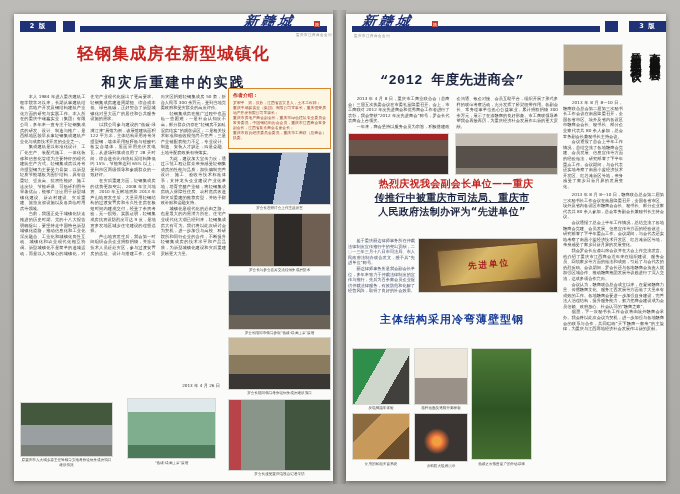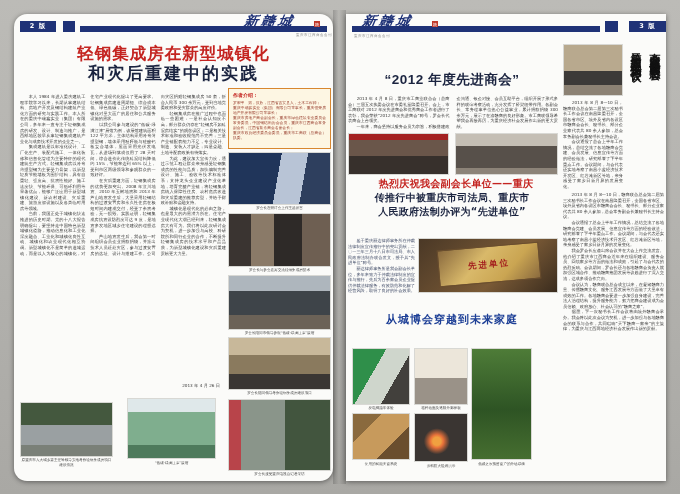--- a/index.html
+++ b/index.html
@@ -9,33 +9,33 @@
   }
   *{margin:0;padding:0;box-sizing:border-box;}
   html,body{width:680px;height:494px;}
   body{font-family:"DejaVu Sans",sans-serif;background:var(--bg);}
   .stage{position:relative;width:680px;height:494px;overflow:hidden;
          background:linear-gradient(180deg,#bcbbb7 0%,#b3b2ae 50%,#a9a8a4 100%);}
   .spine{position:absolute;left:333px;top:10px;width:13px;height:474px;
          background:linear-gradient(90deg,rgba(0,0,0,.18),rgba(0,0,0,.02) 45%,rgba(0,0,0,.16));}
   .page{position:absolute;top:14px;height:467px;background:var(--paper);
         box-shadow:0 1px 5px rgba(0,0,0,.45);}
-  .pg-left{left:14px;width:319px;border-radius:13px;}
+  .pg-left{left:14px;width:319px;}
   .pg-right{left:346px;width:320px;}
   .abs{position:absolute;}
   .bar{position:absolute;height:6px;background:var(--navy);}
   .badge{position:absolute;height:11px;background:var(--navy);color:#fff;
          font-size:6.5px;font-weight:bold;display:flex;align-items:center;justify-content:center;letter-spacing:1px;}
   .sq{position:absolute;background:var(--navy);}
   .mast{position:absolute;font-family:"DejaVu Serif",serif;font-style:italic;font-weight:bold;
         color:var(--navy);font-size:14px;letter-spacing:3px;transform:skewX(-10deg);z-index:2;}
   .mastsub{position:absolute;font-size:3.5px;color:#8d8d8d;letter-spacing:.5px;z-index:2;}
   .seal{position:absolute;width:6px;height:6px;background:#c0392b;color:#fff;font-size:4px;
         display:flex;align-items:center;justify-content:center;z-index:2;}
-  .hl{position:absolute;width:100%;text-align:center;font-weight:bold;font-family:Liberation Sans, sans-serif;}
+  .hl{position:absolute;width:100%;text-align:center;font-weight:bold;font-family:Liberation Mono, monospace;}
   .txt{position:absolute;font-size:4.2px;line-height:5.6px;color:var(--body);
        text-align:justify;overflow:hidden;white-space:pre-line;}
   .cols3{column-count:3;column-gap:5px;}
   .cols2{column-count:2;column-gap:7px;}
   .cap{position:absolute;font-size:3.6px;line-height:4.8px;color:var(--cap);text-align:center;overflow:hidden;}
   .ph{position:absolute;overflow:hidden;border:.5px solid #d8d8d4;}
   .abox{position:absolute;border:1px solid var(--boxborder);background:var(--boxbg);
         padding:3px 4px;overflow:hidden;}
   .abox .t{font-size:5px;font-weight:bold;color:var(--red);margin-bottom:1.5px;}
   .abox .b{font-size:3.8px;line-height:5px;color:var(--boxtext);text-align:justify;white-space:pre-line;}
@@ -72,21 +72,21 @@
 
   <div class="page pg-left">
     <div class="badge" style="left:6px;top:7px;width:36px;">2 版</div>
     <div class="sq" style="left:49px;top:7px;width:12px;height:11px;"></div>
     <div class="bar" style="left:66px;top:12px;width:247px;"></div>
     <div class="mast" style="left:230px;top:-1px;">新赣城</div>
     <div class="seal" style="left:300px;top:7px;">赣</div>
     <div class="mastsub" style="left:268px;top:19px;width:50px;text-align:right;">重庆市江西商会会刊</div>
 
     <div class="hl" style="top:29px;font-size:16.5px;color:var(--red);letter-spacing:1px;">轻钢集成房在新型城镇化</div>
-    <div class="hl" style="top:48px;font-size:17px;color:var(--hdark);letter-spacing:2px;">和灾后重建中的实践</div>
+    <div class="hl" style="top:60px;font-size:14px;color:var(--hdark);letter-spacing:2px;">和灾后重建中的实践</div>
 
     <div class="txt cols3" style="left:6px;top:80px;width:206px;height:294px;">　　本人 1984 年进入重庆建筑工程学院学习以来，长期从事建筑结构、房地产开发及钢结构建筑产业化方面的研究与实践工作。本人所在的重庆中瑞鑫实业（集团）有限公司，多年来一直专注于轻钢集成房的研发、设计、制造与推广，是西部地区较早从事轻钢集成建筑产业化与成套技术开发的企业之一。
 　　集成建筑是以标准化设计、工厂化生产、装配式施工、一体化装修和信息化管理为主要特征的现代建筑生产方式。轻钢集成房以冷弯薄壁型钢为主要受力骨架，以新型轻质节能墙板为围护结构，具有自重轻、强度高、抗震性能好、施工速度快、节能环保、可循环利用等显著优点，能够广泛应用于新型城镇化建设、新农村建设、灾后重建、旅游度假设施以及各类临时用房等领域。
 　　当前，我国正处于城镇化快速推进的历史时期。党的十八大报告明确提出，要坚持走中国特色新型城镇化道路，推动信息化和工业化深度融合、工业化和城镇化良性互动、城镇化和农业现代化相互协调。新型城镇化不是简单的造城运动，而是以人为核心的城镇化，对住宅产业现代化提出了更高要求。轻钢集成房建造周期短、综合成本低、绿色低碳，正好契合了新型城镇化对量大面广的居住和公共服务设施的需求。
 　　以我公司参与建设的“低碳·绿满江津”展馆为例，该展馆建筑面积 122 平方米，主体结构采用冷弯薄壁型钢，墙体采用秸秆板与硅酸钙板复合墙体，屋面采用光伏发电瓦，从进场到落成仅用了 28 天时间，综合造价比传统砖混结构降低约 15%，节能率达到 65% 以上，受到市区两级领导和参观群众的一致好评。
 　　在灾后重建方面，轻钢集成房的优势更加突出。2008 年汶川地震、2010 年玉树地震和 2013 年芦山地震发生后，大量采用轻钢结构的过渡安置房和永久性住房在极短时间内建成交付，经受了余震考验，无一损毁。实践证明，轻钢集成房抗震设防烈度可达 9 度，是地震多发地区城乡住宅建设的理想选择。
 　　芦山地震发生后，我会第一时间组织会员企业捐款捐物，并派出技术人员赶赴灾区，参与过渡安置房的选址、设计与搭建工作。公司向灾区捐赠轻钢集成房 50 套，折合人民币 300 余万元，受到当地党委政府和受灾群众的高度评价。
 　　轻钢集成房在推广过程中也面临一些困难：一是社会认知度不高，部分群众仍存在“轻钢房不如砖混房结实”的观念误区；二是相关技术标准和验收规范尚不完善；三是产业链配套能力不足，专业设计、制造、安装人才缺乏；四是金融、土地等配套政策有待落实。
 　　为此，建议加大宣传力度，通过示范工程让群众亲身感受轻钢集成房的性能与品质；加快编制完善设计、施工、验收等技术标准体系；支持龙头企业建设产业化基地，培育完整产业链；将轻钢集成房纳入保障性住房、农村危房改造和灾后重建的推荐房型，并给予财政补贴和金融支持。
 　　城镇化是现代化的必由之路，也是最大的内需潜力所在。住宅产业现代化大潮已经到来，轻钢集成房大有可为。我们将以此次研讨会为契机，进一步加强与高校、科研院所和同行企业的合作，不断提升轻钢集成房的技术水平和产品品质，为新型城镇化建设和灾后重建贡献更大力量。</div>
@@ -125,32 +125,32 @@
     <div class="badge" style="left:283px;top:7px;width:37px;">3 版</div>
 
     <div class="hl" style="top:57px;width:212px;font-size:13.5px;color:var(--hdark);letter-spacing:.5px;">“2012 年度先进商会”</div>
     <div class="txt cols2" style="left:2px;top:82px;width:210px;height:35px;">　　2013 年 4 月 8 日，重庆市工商业联合会（总商会）三届五次执委会议在市委礼堂隆重召开。会上，市工商联对 2012 年度先进商会和优秀商会工作者进行了表彰，我会荣获“2012 年度先进商会”称号，罗会长代表商会上台领奖。
 　　一年来，商会坚持以服务会员为宗旨，积极搭建政企沟通、银企对接、会员互助平台，组织开展了形式多样的联谊考察活动，充分发挥了桥梁纽带作用。各副会长、常务理事单位热心公益事业，累计捐款捐物 300 余万元，展示了在渝赣商的良好形象。市工商联领导希望我会再接再厉，为重庆经济社会发展作出新的更大贡献。</div>
     <div class="ph p-meet" style="left:2px;top:119px;width:101px;height:42px;"></div>
     <div class="ph p-award" style="left:109px;top:119px;width:103px;height:42px;"></div>
 
     <div class="abs" style="left:0;top:163px;width:212px;">
       <div class="s2line" style="color:var(--red);padding-left:8px;">热烈庆祝我会副会长单位——重庆</div>
-      <div class="s2line" style="color:var(--hdark);">传推行中被重庆市司法局、重庆市</div>
+      <div class="s2line" style="color:var(--hdark);text-decoration:underline;">传推行中被重庆市司法局、重庆市</div>
       <div class="s2line" style="color:var(--hdark);">人民政府法制办评为“先进单位”</div>
     </div>
     <div class="txt" style="left:2px;top:224px;width:67px;height:55px;color:#3f4a66;">　　鉴于重庆丽达律师事务所在仲裁法律制度宣传推行中的突出贡献，二〇一三年三月十八日市司法局、市人民政府法制办联合发文，授予其“先进单位”称号。
 　　丽达律师事务所是我会副会长单位，多年来致力于仲裁法律制度的宣传与推行，先后为百余家会员企业提供仲裁法律服务，有效防范和化解了经营风险，取得了良好的社会效果。在此，我们向重庆丽达律师事务所表示热烈祝贺！</div>
     <div class="ph p-plaquebg" style="left:72px;top:224px;width:140px;height:55px;">
       <div class="plq">
         <span>先进单位</span>
       </div>
     </div>
 
-    <div class="hl" style="top:298px;width:212px;font-size:11px;color:var(--blue);letter-spacing:1px;">从城博会穿越到未来家庭</div>
+    <div class="hl" style="top:298px;width:212px;font-size:11px;color:var(--blue);letter-spacing:1px;">主体结构采用冷弯薄壁型钢</div>
     <div class="ph p-bike" style="left:6px;top:334px;width:58px;height:57px;"></div>
     <div class="cap" style="left:2px;top:392px;width:66px;height:5px;">发电脚踏车体验</div>
     <div class="ph p-lounge" style="left:68px;top:334px;width:54px;height:57px;"></div>
     <div class="cap" style="left:64px;top:392px;width:62px;height:5px;">秸秆墙面及遮阳外廊样板</div>
     <div class="ph p-win" style="left:6px;top:399px;width:58px;height:47px;"></div>
     <div class="cap" style="left:2px;top:448px;width:66px;height:5px;">使用的智能天窗系统</div>
     <div class="ph p-flame" style="left:68px;top:399px;width:54px;height:49px;"></div>
     <div class="cap" style="left:64px;top:450px;width:62px;height:5px;">涂料防火阻燃演示</div>
     <div class="ph p-plant" style="left:125px;top:334px;width:61px;height:112px;"></div>
     <div class="cap" style="left:121px;top:448px;width:69px;height:5px;">低碳之家预留窗户的外墙绿植</div>

